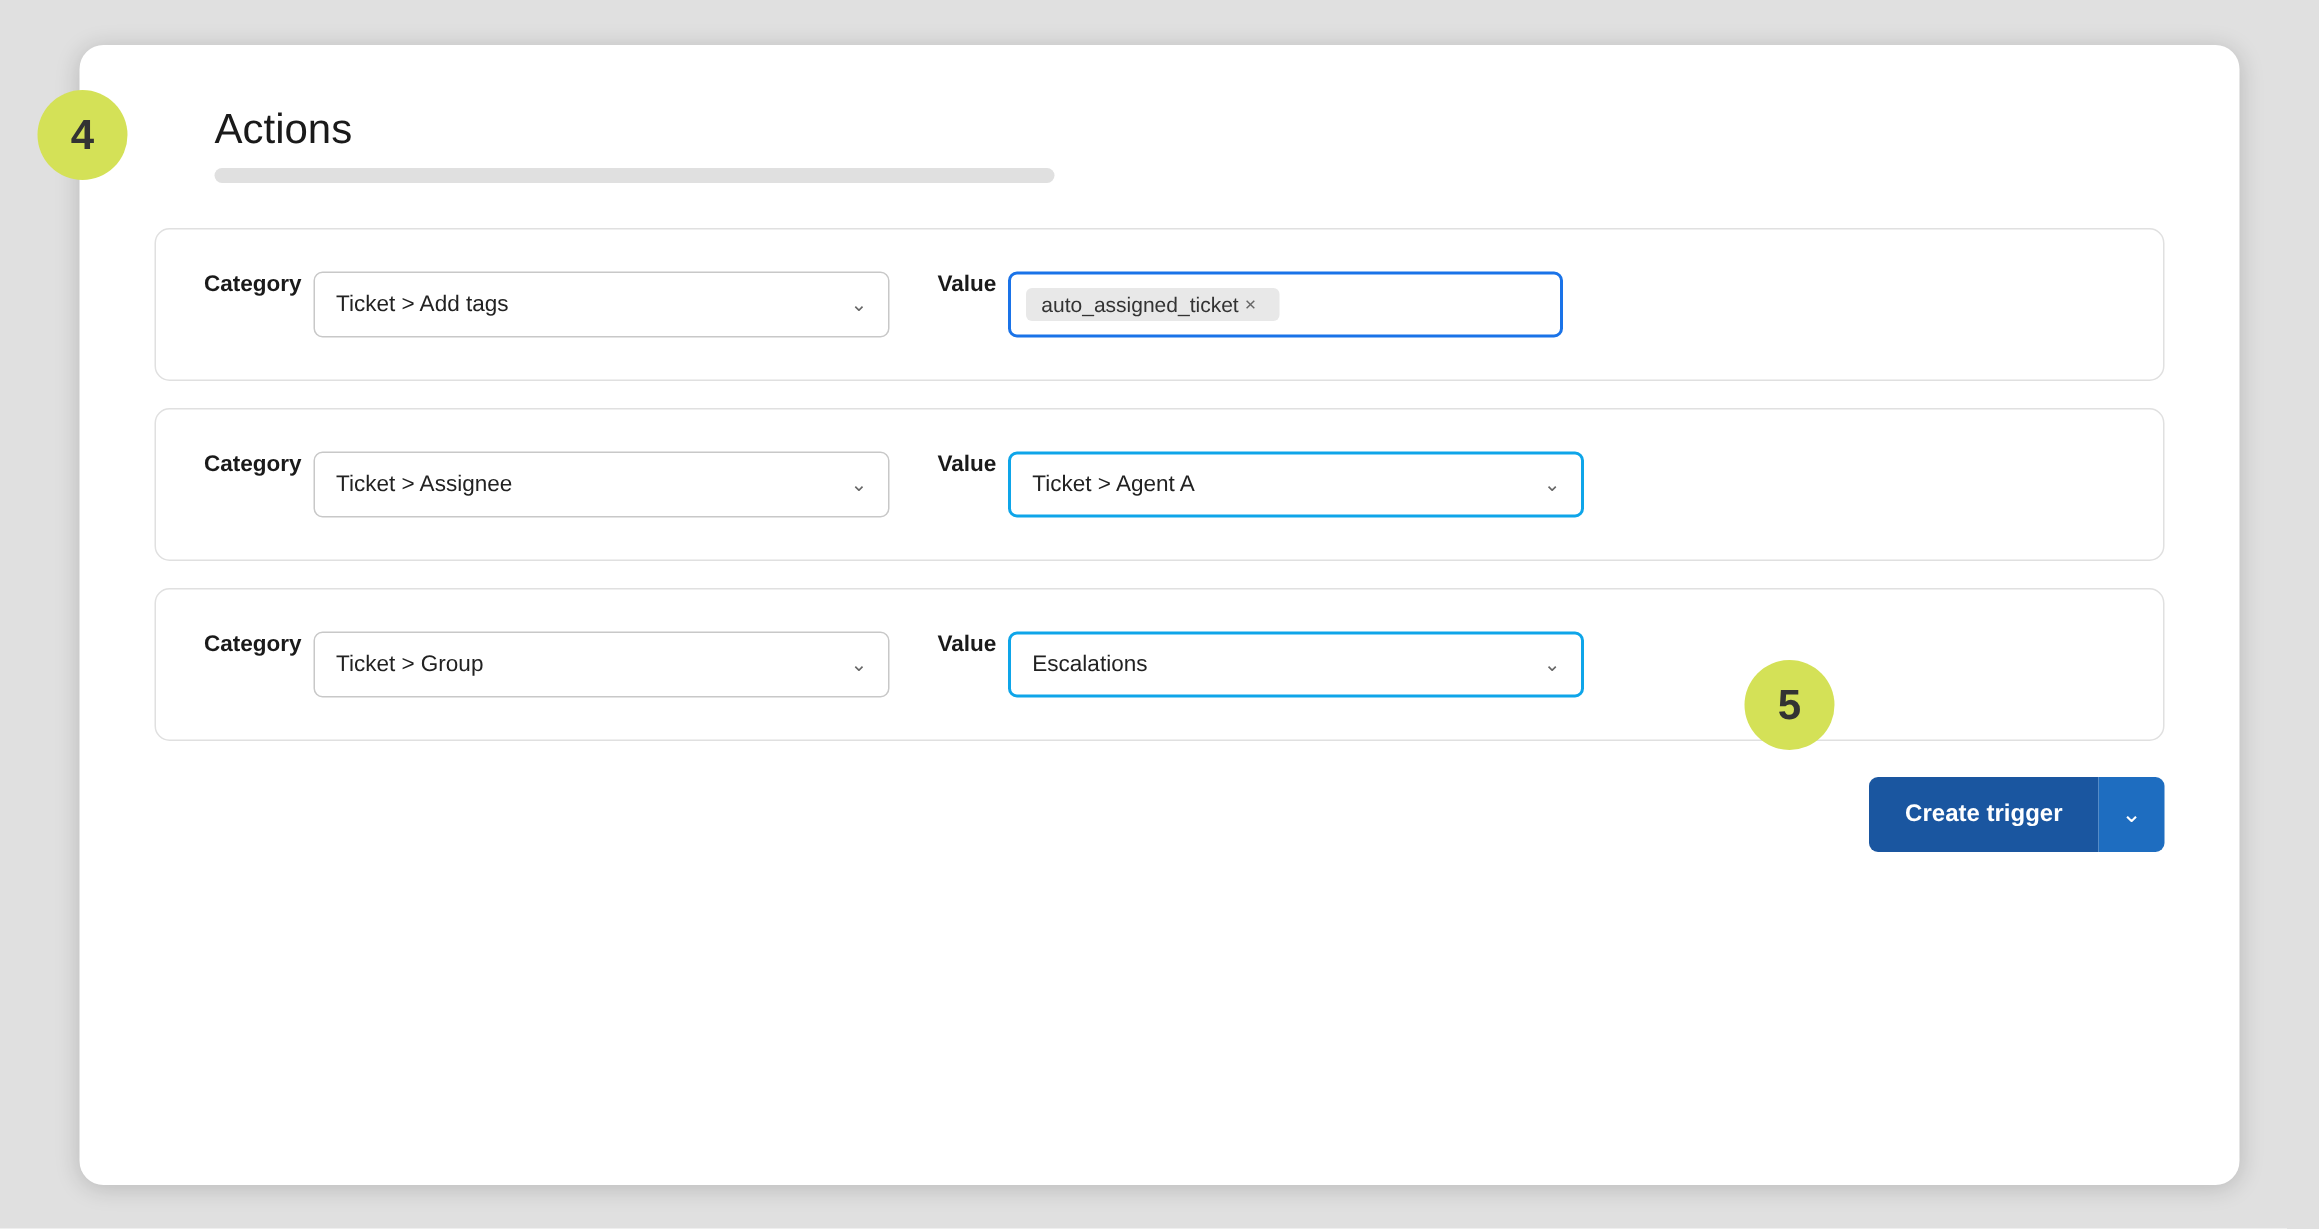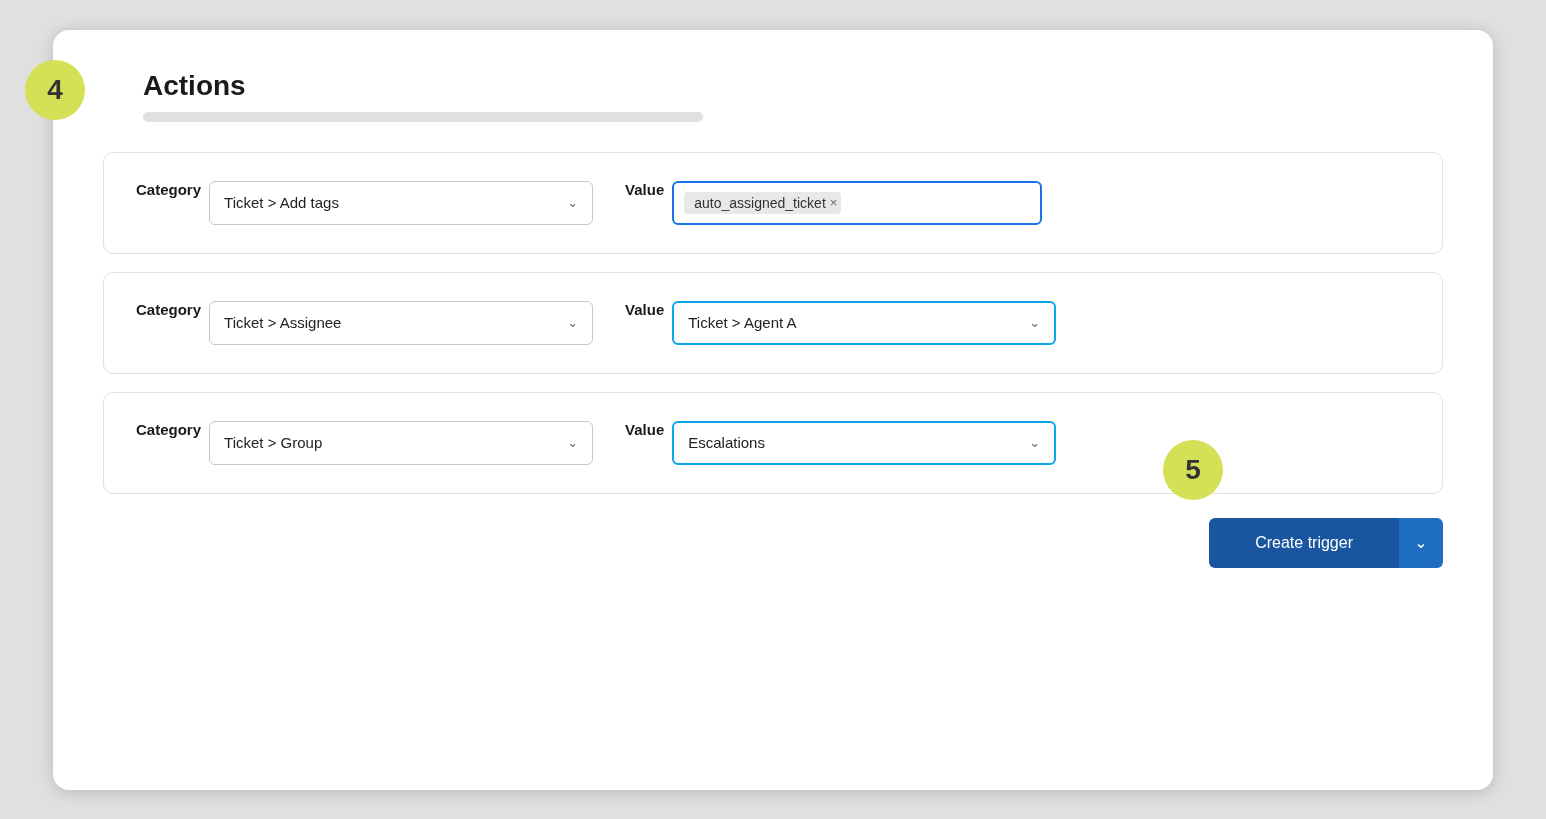--- a/index.html
+++ b/index.html
@@ -47,21 +47,21 @@
       display: flex;
       align-items: center;
       justify-content: center;
       font-size: 28px;
       font-weight: 700;
       color: #333;
       z-index: 10;
     }
     .page-title {
       font-size: 28px;
-      font-weight: 700;
+      font-weight: 400;
       color: #1a1a1a;
       margin-left: 40px;
       margin-bottom: 10px;
     }
     .progress-bar-wrap {
       margin-left: 40px;
       margin-bottom: 30px;
     }
     .progress-bar-bg {
       width: 560px;
@@ -124,21 +124,21 @@
       border-radius: 6px;
       background: #fff;
       display: flex;
       align-items: center;
       padding: 0 10px;
       gap: 8px;
     }
     .tag {
       background: #e8e8e8;
       border-radius: 4px;
-      padding: 3px 4px 3px 10px;
+      padding: 3px 16px 3px 10px;
       font-size: 14px;
       color: #333;
       display: flex;
       align-items: center;
       gap: 4px;
     }
     .tag-close {
       font-size: 13px;
       color: #666;
       cursor: pointer;
@@ -148,23 +148,23 @@
       justify-content: flex-end;
       align-items: center;
       margin-top: 24px;
       position: relative;
     }
     .create-trigger-btn {
       background: #1a56a0;
       color: #fff;
       border: none;
       border-radius: 6px 0 0 6px;
-      padding: 14px 46px;
+      padding: 14px 24px;
       font-size: 16px;
-      font-weight: 400;
+      font-weight: 700;
       cursor: pointer;
       height: 50px;
     }
     .dropdown-arrow-btn {
       background: #1e6dc0;
       color: #fff;
       border: none;
       border-radius: 0 6px 6px 0;
       width: 44px;
       height: 50px;

